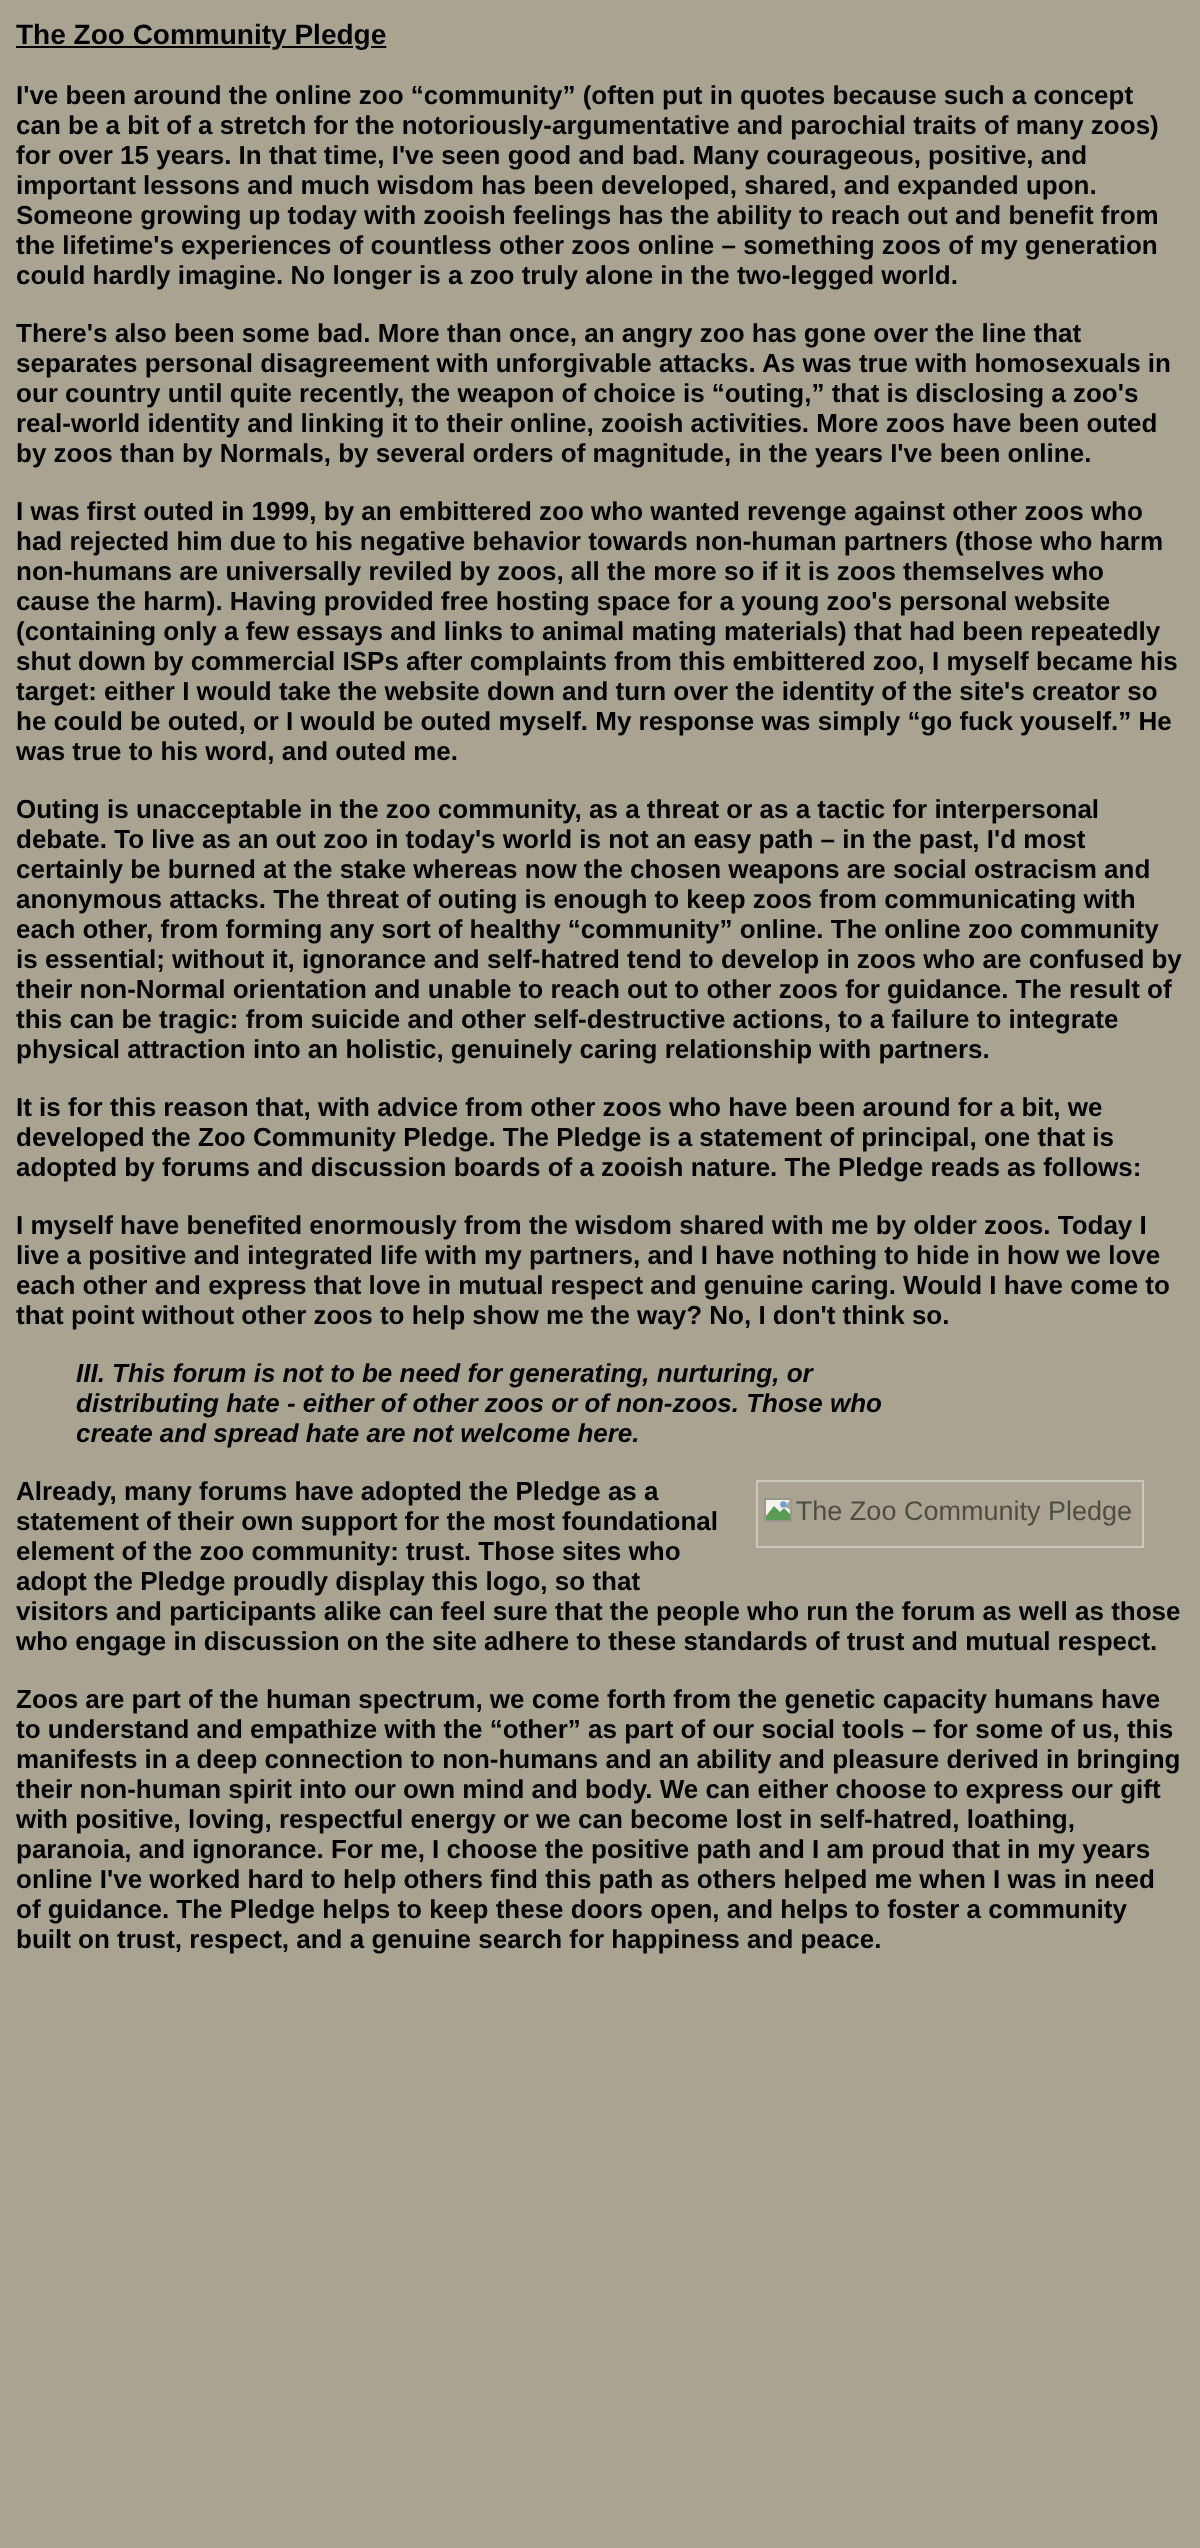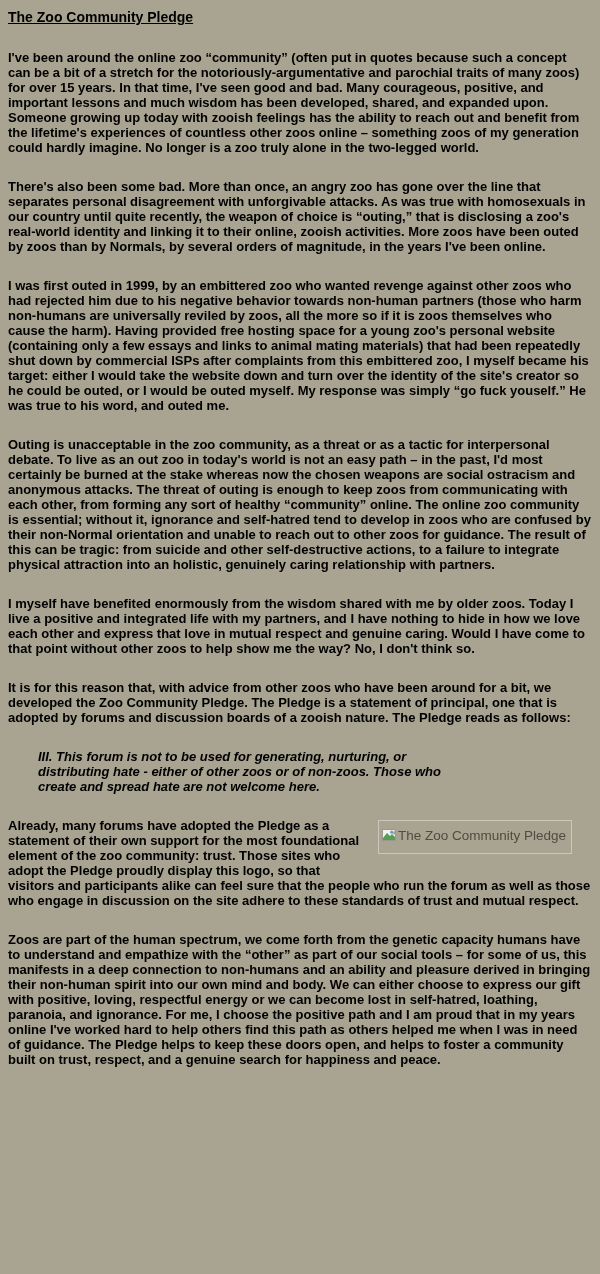--- a/index.html
+++ b/index.html
@@ -12,21 +12,21 @@
     background: #a8a491;
     color: #000000;
     font-family: "Liberation Sans", sans-serif;
     font-weight: bold;
     font-size: 13px;
     line-height: 15px;
     box-sizing: border-box;
     padding: 8px 8px 10px 8px;
   }
   .doc p {
-    margin: 24px 0;
+    margin: 14px 0;
   }
   .page-title {
     font-size: 14px;
     line-height: 17px;
     text-decoration: underline;
     margin: 1px 0 0 0;
   }
   blockquote.pledge {
     margin: 14px 112px 14px 30px;
     font-style: italic;
@@ -63,25 +63,25 @@
 <body>
 
 <div class="doc">
 
   <div class="page-title">The Zoo Community Pledge</div>
 
   <p>I've been around the online zoo “community” (often put in quotes because such a concept can be a bit of a stretch for the notoriously-argumentative and parochial traits of many zoos) for over 15 years. In that time, I've seen good and bad. Many courageous, positive, and important lessons and much wisdom has been developed, shared, and expanded upon. Someone growing up today with zooish feelings has the ability to reach out and benefit from the lifetime's experiences of countless other zoos online – something zoos of my generation could hardly imagine. No longer is a zoo truly alone in the two-legged world.</p>
   <p>There's also been some bad. More than once, an angry zoo has gone over the line that separates personal disagreement with unforgivable attacks. As was true with homosexuals in our country until quite recently, the weapon of choice is “outing,” that is disclosing a zoo's real-world identity and linking it to their online, zooish activities. More zoos have been outed by zoos than by Normals, by several orders of magnitude, in the years I've been online.</p>
   <p>I was first outed in 1999, by an embittered zoo who wanted revenge against other zoos who had rejected him due to his negative behavior towards non-human partners (those who harm non-humans are universally reviled by zoos, all the more so if it is zoos themselves who cause the harm). Having provided free hosting space for a young zoo's personal website (containing only a few essays and links to animal mating materials) that had been repeatedly shut down by commercial ISPs after complaints from this embittered zoo, I myself became his target: either I would take the website down and turn over the identity of the site's creator so he could be outed, or I would be outed myself. My response was simply “go fuck youself.” He was true to his word, and outed me.</p>
   <p>Outing is unacceptable in the zoo community, as a threat or as a tactic for interpersonal debate. To live as an out zoo in today's world is not an easy path – in the past, I'd most certainly be burned at the stake whereas now the chosen weapons are social ostracism and anonymous attacks. The threat of outing is enough to keep zoos from communicating with each other, from forming any sort of healthy “community” online. The online zoo community is essential; without it, ignorance and self-hatred tend to develop in zoos who are confused by their non-Normal orientation and unable to reach out to other zoos for guidance. The result of this can be tragic: from suicide and other self-destructive actions, to a failure to integrate physical attraction into an holistic, genuinely caring relationship with partners.</p>
+  <p>It is for this reason that, with advice from other zoos who have been around for a bit, we developed the Zoo Community Pledge. The Pledge is a statement of principal, one that is adopted by forums and discussion boards of a zooish nature. The Pledge reads as follows:</p>
   <p>I myself have benefited enormously from the wisdom shared with me by older zoos. Today I live a positive and integrated life with my partners, and I have nothing to hide in how we love each other and express that love in mutual respect and genuine caring. Would I have come to that point without other zoos to help show me the way? No, I don't think so.</p>
-  <p>It is for this reason that, with advice from other zoos who have been around for a bit, we developed the Zoo Community Pledge. The Pledge is a statement of principal, one that is adopted by forums and discussion boards of a zooish nature. The Pledge reads as follows:</p>
 
   <blockquote class="pledge">
-    <p>III. This forum is not to be used for generating, nurturing, or distributing hate - either of other zoos or of non-zoos. Those who create and spread hate are not welcome here.</p>
+    <p>III. This forum is not to be need for generating, nurturing, or distributing hate - either of other zoos or of non-zoos. Those who create and spread hate are not welcome here.</p>
   </blockquote>
 
   <p class="clearfix">
     <span class="img-box">
       <span class="icon">
         <svg width="15" height="15" viewBox="0 0 15 15" aria-hidden="true">
           <rect x="0.5" y="1.5" width="13" height="11" fill="#f3f3ee" stroke="#9a988e"></rect>
           <path d="M1 10 L5 5 L8 8 L10 6 L13 9 L13 12 L1 12 Z" fill="#5a9c55"></path>
           <circle cx="9.7" cy="4.2" r="1.6" fill="#6d9fd4"></circle>
           <path d="M13.5 1 L10.5 5.5 L13.5 7 Z" fill="#a8a491"></path>

